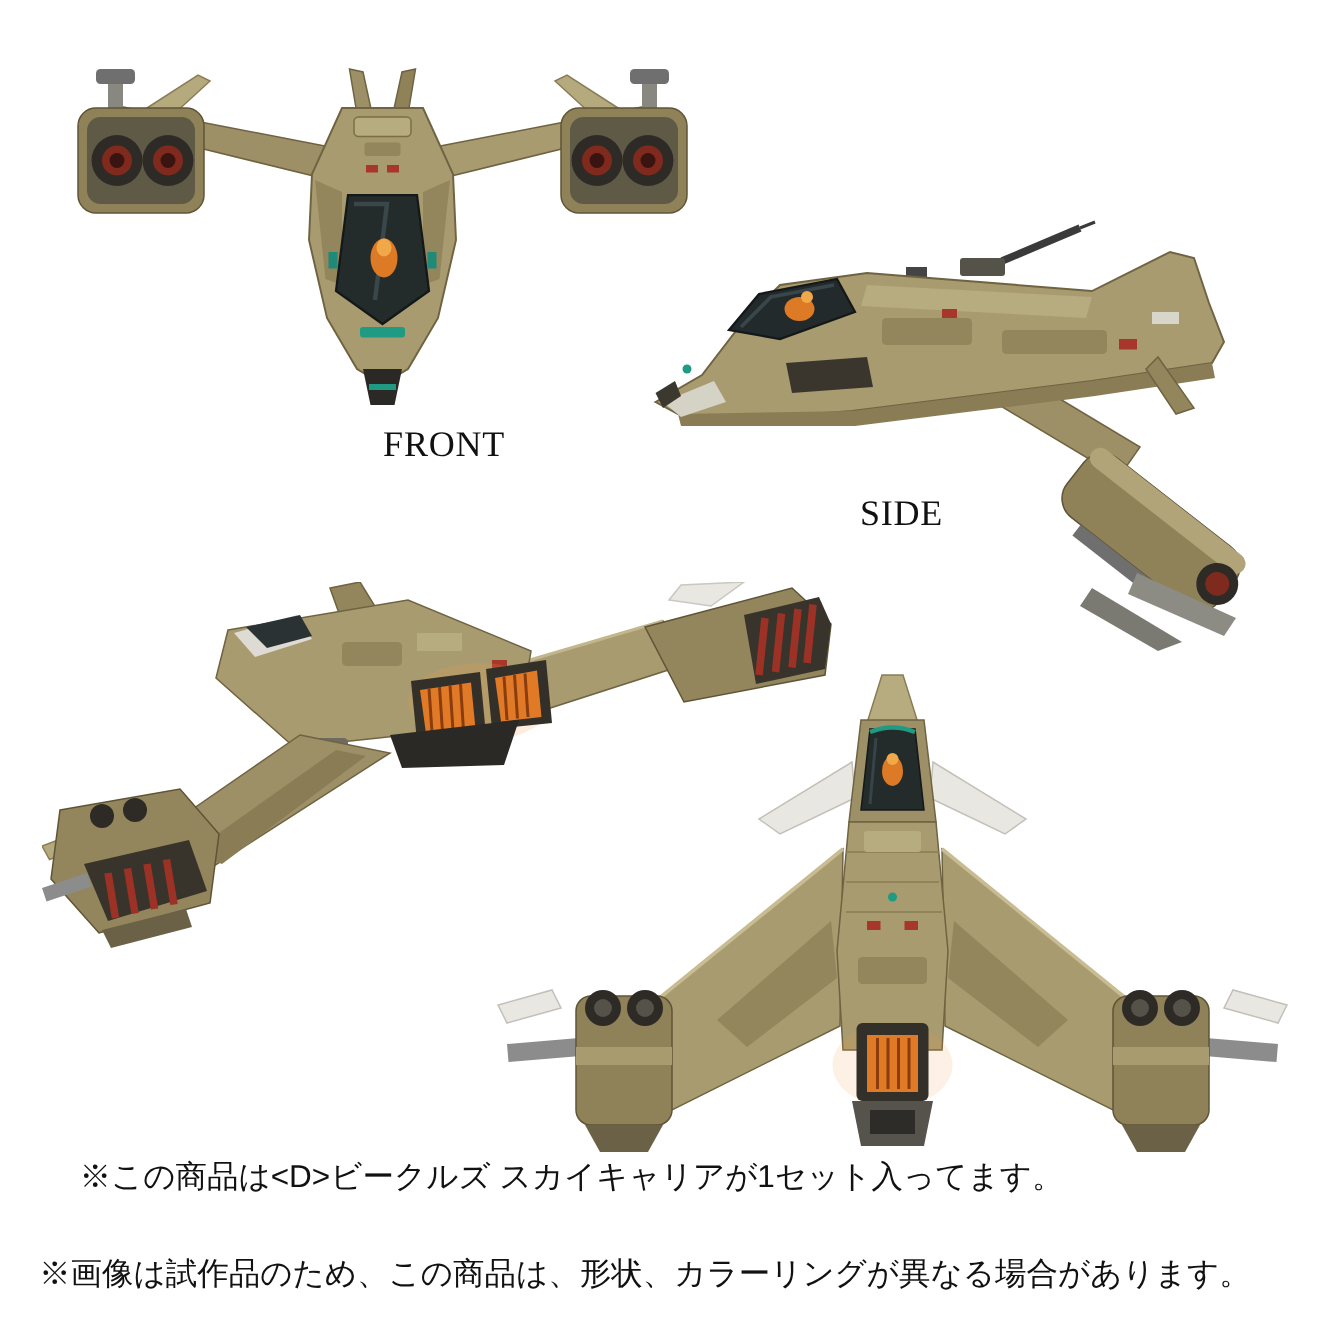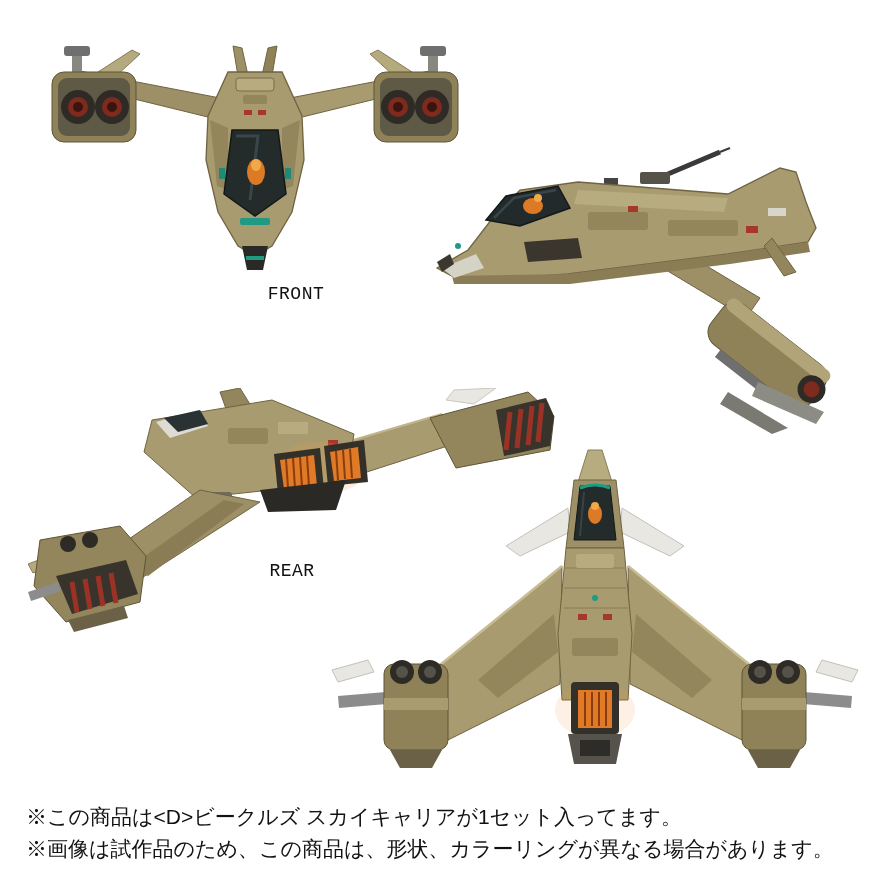--- a/index.html
+++ b/index.html
@@ -9,25 +9,25 @@
     background:#ffffff;
     overflow:hidden;
     font-family:"Liberation Sans", sans-serif;
   }
   .view{position:absolute;}
   .view svg{display:block;}
   .view-label{
     position:absolute;
     width:160px;
     text-align:center;
-    font-size:18px;
+    font-size:24px;
     font-weight:500;
     letter-spacing:0.5px;
     color:#111111;
-    font-family:Liberation Mono, monospace;
+    font-family:Liberation Serif, serif;
   }
   .note-line{
     position:absolute;
     left:26px;
     font-size:21px;
     font-weight:500;
     color:#111111;
     white-space:nowrap;
     font-family:"Liberation Sans", sans-serif;
   }
@@ -129,20 +129,21 @@
       <polygon points="14,126 48,112 56,126 26,136" fill="#d5d2c6"></polygon>
       <polygon points="9,120 22,112 26,122 14,130" fill="#3a382f"></polygon>
       <circle cx="30" cy="104" r="3" fill="#1e9b82"></circle>
 
       <polygon points="58,78 78,54 130,44 142,66 92,84" fill="#222a2b" stroke="#141819" stroke-width="1.5"></polygon>
       <path d="M66,76 L86,56 L128,48" fill="none" stroke="#45555a" stroke-width="2.5" opacity="0.65"></path>
       <ellipse cx="105" cy="64" rx="10" ry="8" fill="#dd7a26"></ellipse>
       <circle cx="110" cy="56" r="4" fill="#f0a848"></circle>
     </svg>
   </div>
+  <div class="view-label" style="left:521px;top:330px;">SIDE</div>
 
   <div class="view" style="left:28px;top:388px;">
     <svg width="534" height="258" viewBox="0 0 534 258">
 
       <polygon points="426,2 468,0 446,16 418,12" fill="#e9e7e1" stroke="#c9c7c0"></polygon>
       <polygon points="298,60 414,26 432,54 314,92" fill="#a89b6f" stroke="#6f6342"></polygon>
       <line x1="298" y1="60" x2="414" y2="26" stroke="#c2b68c" stroke-width="2"></line>
       <g>
         <polygon points="402,30 500,4 526,28 522,62 428,80" fill="#93865c" stroke="#5f5436"></polygon>
         <polygon points="468,22 518,10 526,28 522,58 476,68" fill="#38342c"></polygon>
@@ -186,21 +187,20 @@
         <polygon points="28,188 98,172 110,206 44,226" fill="#38342c"></polygon>
         <line x1="44" y1="194" x2="49" y2="224" stroke="#9c3226" stroke-width="5"></line>
         <line x1="57" y1="191" x2="62" y2="221" stroke="#9c3226" stroke-width="5"></line>
         <line x1="70" y1="188" x2="75" y2="218" stroke="#9c3226" stroke-width="5"></line>
         <line x1="83" y1="185" x2="88" y2="215" stroke="#9c3226" stroke-width="5"></line>
         <polygon points="0,204 30,194 33,203 3,213" fill="#8c8c8c"></polygon>
         <polygon points="40,232 96,218 100,230 46,244" fill="#6b6147"></polygon>
       </g>
     </svg>
   </div>
-  <div class="view-label" style="left:212px;top:561px;">REAR</div>
 
   <div class="view" style="left:328px;top:448px;">
     <svg width="534" height="324" viewBox="0 0 534 324">
 
       <polygon points="240,60 178,98 192,108 242,84" fill="#e9e7e1" stroke="#c2c0b8"></polygon>
       <polygon points="294,60 356,98 342,108 292,84" fill="#e9e7e1" stroke="#c2c0b8"></polygon>
 
       <polygon points="234,118 64,256 120,292 232,236" fill="#a89b6f" stroke="#6f6342"></polygon>
       <line x1="234" y1="118" x2="64" y2="256" stroke="#c8bc92" stroke-width="2.5"></line>
       <polygon points="226,166 150,232 170,250 230,204" fill="#93865c"></polygon>
@@ -255,16 +255,16 @@
         <circle cx="460" cy="224" r="12" fill="#2e2b26"></circle>
           <circle cx="460" cy="224" r="6" fill="#55524a"></circle>
         <circle cx="432" cy="224" r="12" fill="#2e2b26"></circle>
           <circle cx="432" cy="224" r="6" fill="#55524a"></circle>
         <rect x="414" y="250" width="64" height="12" fill="#a89b6f"></rect>
         <polygon points="472,302 420,302 430,320 462,320" fill="#6b6147"></polygon>
       </g>
     </svg>
   </div>
 
-  <div class="note-line" style="top:803px;">※この商品は&lt;D&gt;ビークルズ スカイキャリアが1セット入ってます。</div>
+  <div class="note-line" style="top:770px;margin-left:27px;">※この商品は&lt;D&gt;ビークルズ スカイキャリアが1セット入ってます。</div>
   <div class="note-line" style="top:835px;">※画像は試作品のため、この商品は、形状、カラーリングが異なる場合があります。</div>
 
 </div>
 
 </body></html>

